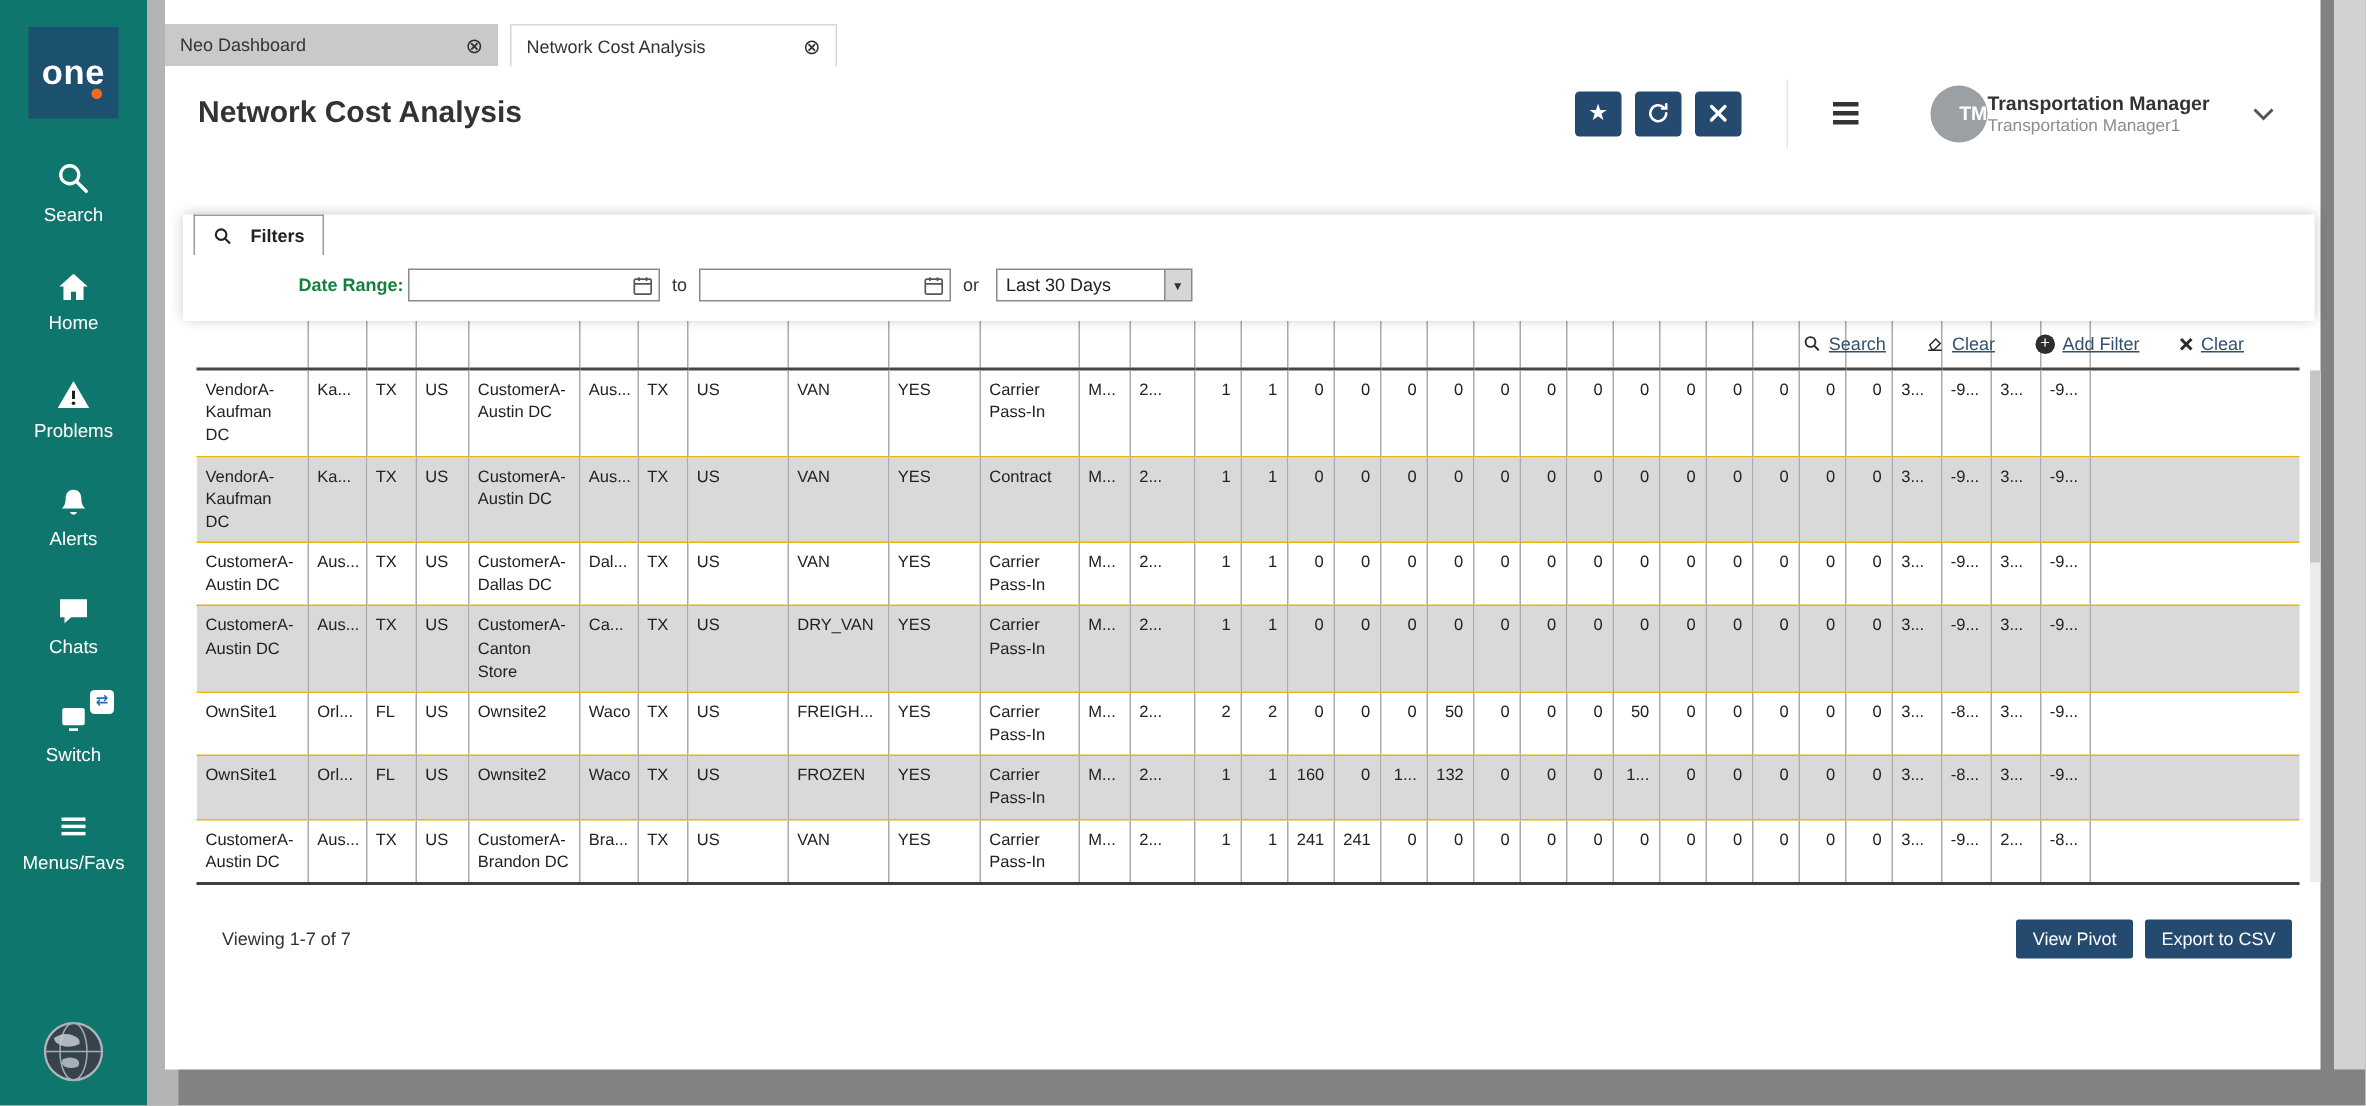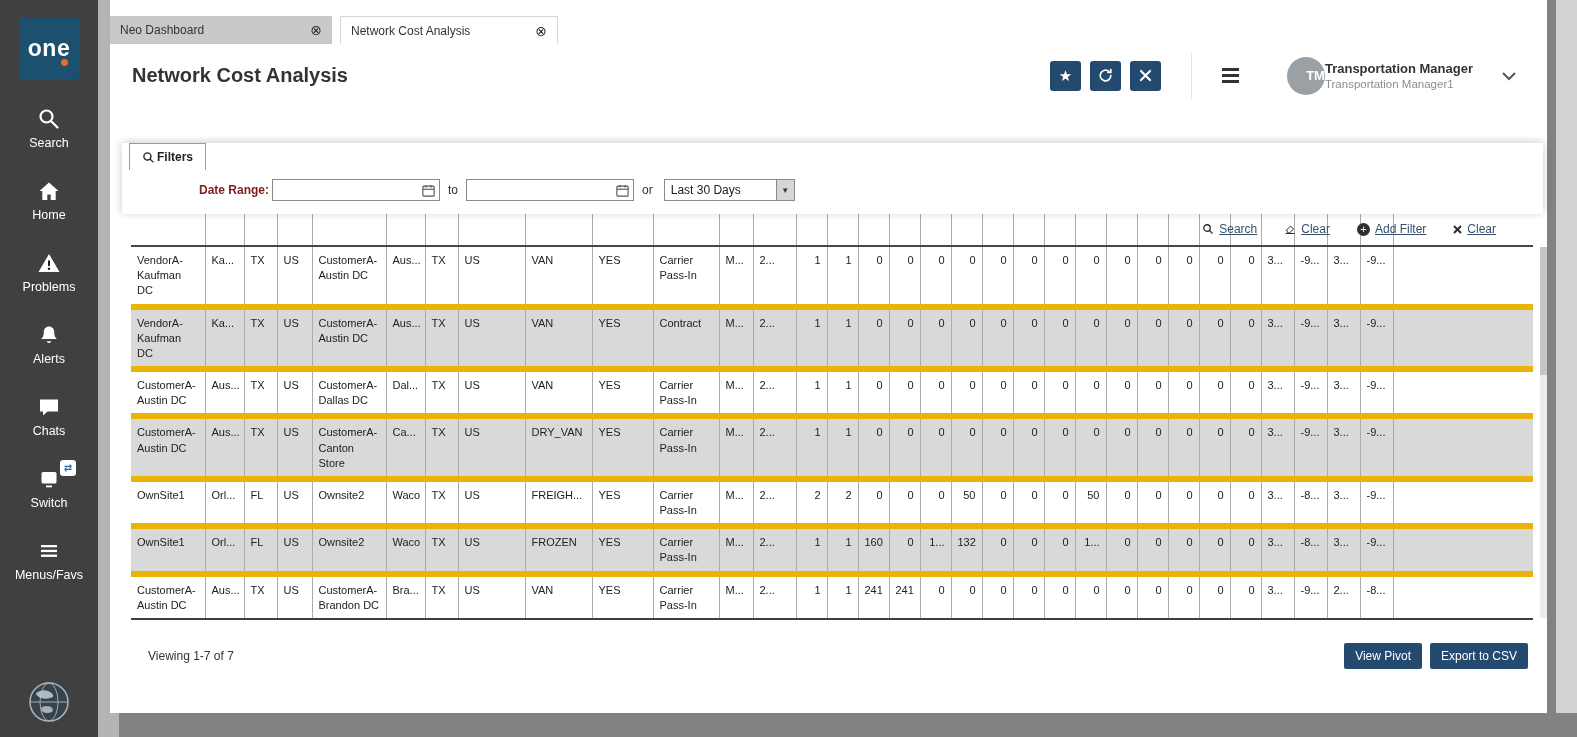--- a/index.html
+++ b/index.html
@@ -1,20 +1,20 @@
 <!DOCTYPE html>
 <html><head>
 <meta charset="utf-8">
 <style>
   html,body{margin:0;padding:0;}
   body{position:relative;width:1577px;height:737px;overflow:hidden;background:#828282;
        font-family:"Liberation Sans","DejaVu Sans",sans-serif;}
 
   
-  .sidebar{position:absolute;left:0;top:0;width:98px;height:737px;background:#404040;z-index:5;}
+  .sidebar{position:absolute;left:0;top:0;width:98px;height:737px;background:#0f766e;z-index:5;}
   .gap-strip{position:absolute;left:98px;top:0;width:21px;height:737px;background:#b4b4b4;}
   .logo-box{position:relative;width:60px;height:61px;margin:18px auto 0;background:#1b506e;
             display:flex;align-items:center;justify-content:center;cursor:pointer;}
   .logo-text{color:#fff;font-weight:bold;font-size:23px;letter-spacing:.5px;}
   .logo-dot{position:absolute;right:11px;bottom:13px;width:7px;height:7px;border-radius:50%;background:#f26a21;}
   .side-nav{display:flex;flex-direction:column;align-items:center;margin-top:27px;gap:28px;}
   .nav-item{display:flex;flex-direction:column;align-items:center;gap:4px;cursor:pointer;width:98px;}
   .nav-label{color:#fff;font-size:12.5px;}
   .icon-wrap{position:relative;height:26px;display:flex;align-items:center;}
   .switch-badge{position:absolute;top:-6px;right:-15px;width:16px;height:16px;background:#fff;border-radius:3px;
@@ -47,25 +47,25 @@
           display:flex;align-items:center;justify-content:flex-end;margin-left:44px;}
   .user-names{margin-left:0;}
   .user-name{font-size:13px;font-weight:bold;color:#333;}
   .user-role{font-size:11.5px;color:#8d8d8d;margin-top:2px;}
   .chevron{margin-left:28px;cursor:pointer;display:flex;}
 
   
   .content{position:relative;height:606px;}
   .filters{position:relative;z-index:2;margin:36px 0 0 12px;width:1421px;background:#fff;
            box-shadow:0 -2px 8px rgba(0,0,0,.10),-3px 0 8px rgba(0,0,0,.06),3px 0 8px rgba(0,0,0,.06);}
-  .filters-tab{display:inline-flex;align-items:center;gap:2px;height:27px;box-sizing:border-box;padding:0 12px;
+  .filters-tab{display:inline-flex;align-items:center;gap:12px;height:27px;box-sizing:border-box;padding:0 12px;
                margin-left:7px;border:1px solid #9a9a9a;border-bottom:none;font-size:12px;font-weight:bold;
                color:#222;cursor:pointer;background:#fff;}
   .filters-controls{display:flex;align-items:center;padding:9px 0 13px 77px;}
-  .f-label{font-size:12px;font-weight:bold;color:#7f1d1d;margin-right:3px;}
+  .f-label{font-size:12px;font-weight:bold;color:#15803d;margin-right:3px;}
   .date-input{display:flex;align-items:center;width:168px;height:22px;box-sizing:border-box;
               border:1px solid #8a8a8a;background:#fff;}
   .date-input input{flex:1;min-width:0;border:none;outline:none;font-size:12px;padding:0 4px;
                     font-family:inherit;background:transparent;}
   .cal-btn{width:21px;display:flex;justify-content:center;align-items:center;cursor:pointer;}
   .word{font-size:12px;color:#333;margin:0 8px;}
   .select{display:flex;align-items:stretch;width:131px;height:22px;box-sizing:border-box;
           border:1px solid #8a8a8a;background:#fff;margin-left:3px;cursor:pointer;}
   .select-value{flex:1;font-size:12px;color:#222;display:flex;align-items:center;padding-left:6px;}
   .select-arrow{width:17px;background:#d6d6d6;border-left:1px solid #8a8a8a;display:flex;
@@ -77,21 +77,21 @@
   .action-link{display:flex;align-items:center;gap:5px;font-size:12px;color:#35506c;cursor:pointer;}
   .action-link .lbl{text-decoration:underline;}
   .plus-badge{width:13px;height:13px;border-radius:50%;background:#2e2e2e;color:#fff;font-size:11px;
               line-height:13px;text-align:center;}
   table.cost{border-collapse:collapse;table-layout:fixed;width:1402px;font-size:11px;color:#222;}
   table.cost thead th{height:31px;background:#fff;border-right:1px solid #ababab;border-bottom:2px solid #474747;padding:0;}
   table.cost thead th:last-child{border-right:none;}
   table.cost td{padding:6px 6px 5px;vertical-align:top;border-right:1px solid #ababab;line-height:1.38;overflow:hidden;}
   table.cost td:last-child{border-right:none;}
   table.cost td.num{text-align:right;}
-  table.cost tbody tr{border-bottom:6px solid #eab308;background:#fff;}
+  table.cost tbody tr{border-bottom:1px solid #eab308;background:#fff;}
   table.cost tbody tr:nth-child(even){background:#d9d9d9;}
   table.cost tbody tr:last-child{border-bottom:2px solid #3f3f3f;}
   .v-scroll{position:absolute;top:33px;right:-13px;width:7px;bottom:2px;background:#ececec;}
   .v-thumb{width:7px;height:128px;background:#c6c6c6;}
 
   
   .grid-footer{display:flex;align-items:center;margin:23px 19px 0 38px;}
   .viewing{font-size:12px;color:#333;}
   .f-spacer{flex:1;}
   .btn{background:#254a70;color:#fff;font-size:12px;padding:6px 11px;border-radius:2px;margin-left:8px;cursor:pointer;}

